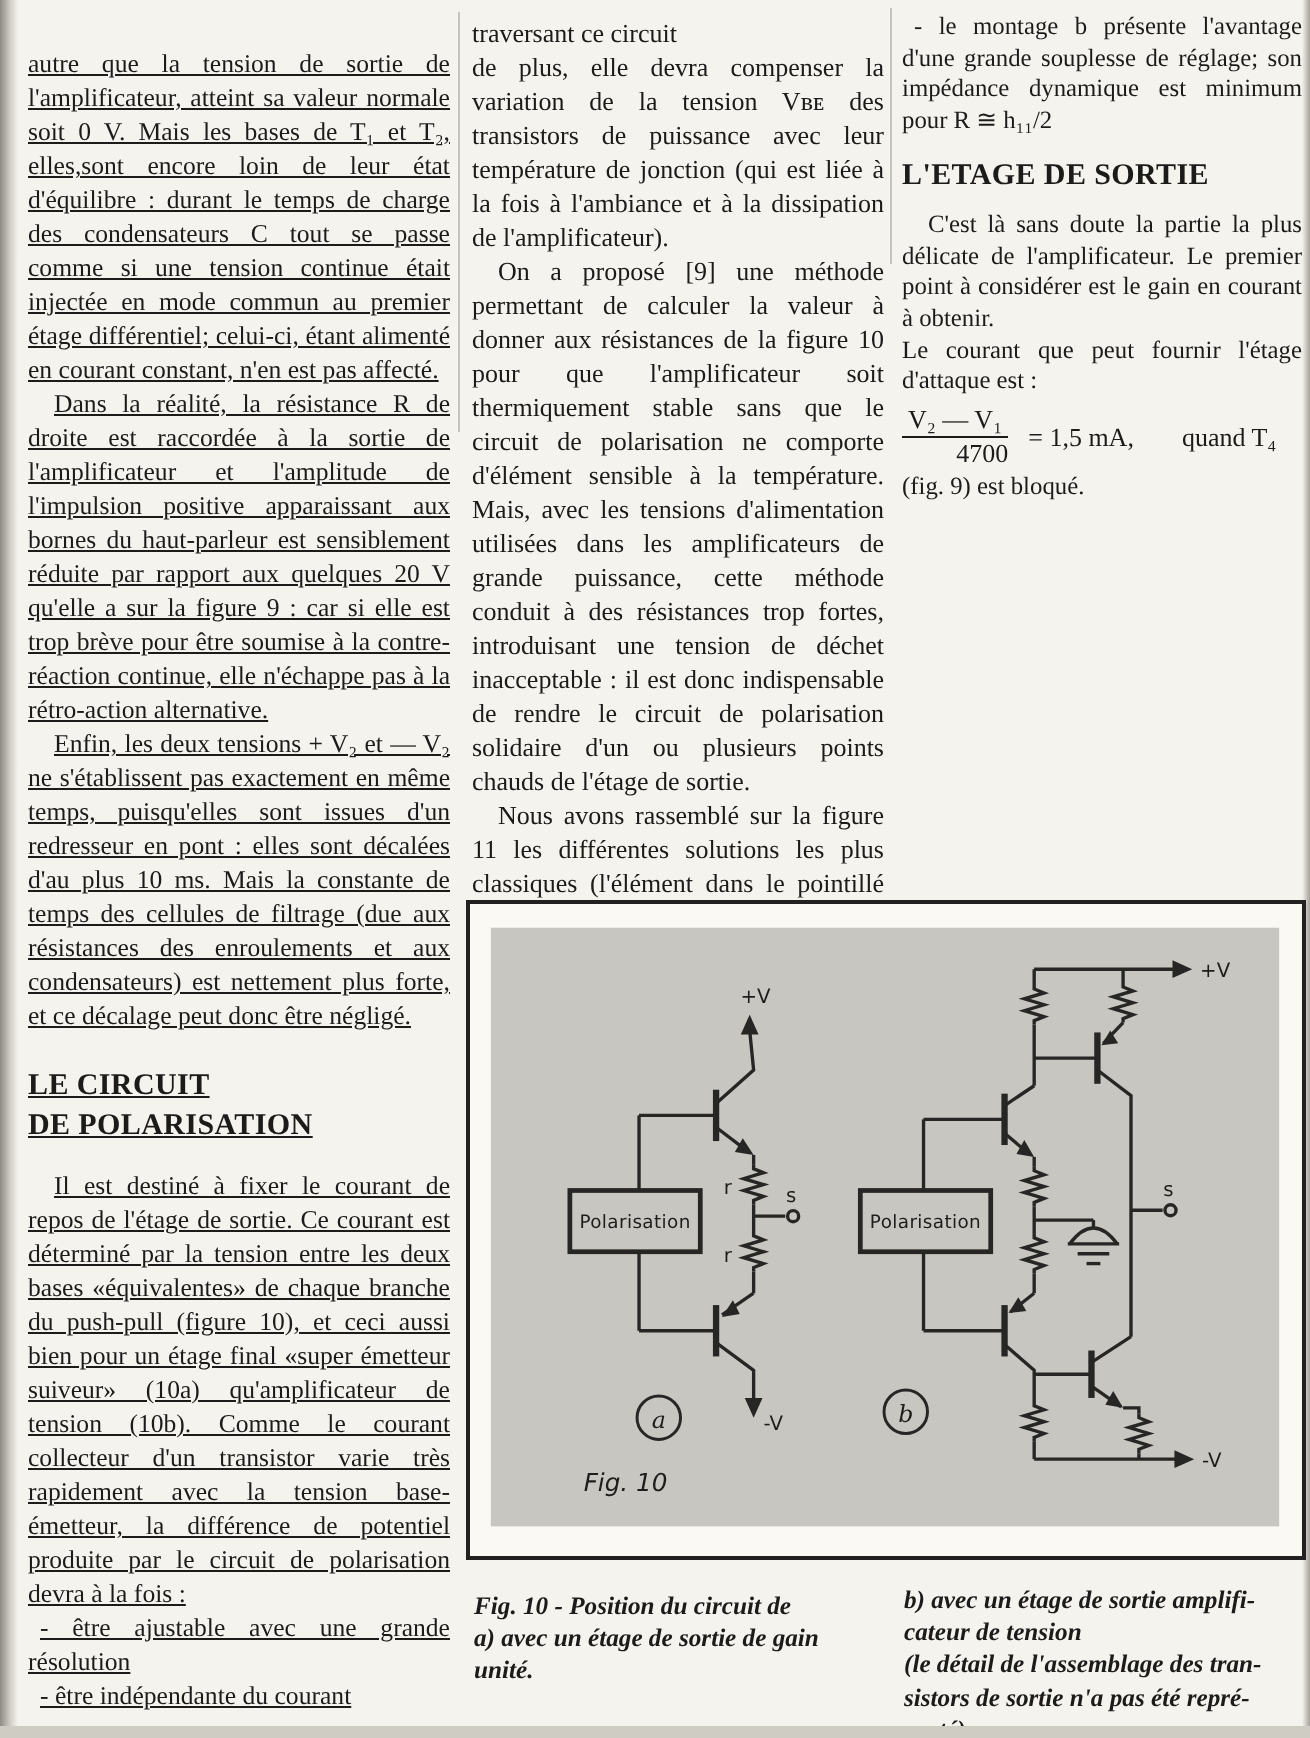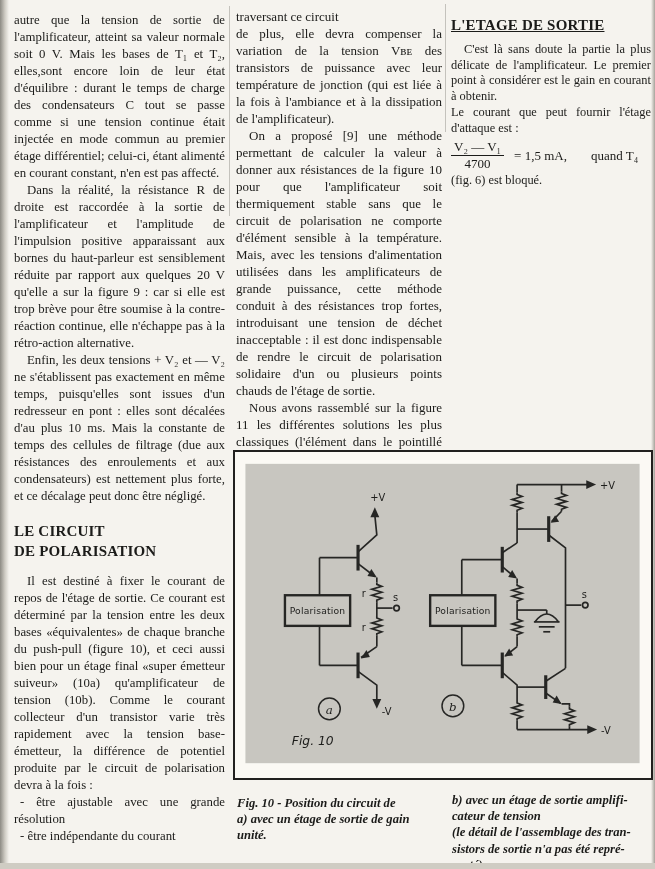--- a/index.html
+++ b/index.html
@@ -13,34 +13,34 @@
   .edge-left{position:absolute;left:0;top:0;width:9px;height:100%;
     background:linear-gradient(to right,#8d8b84,#cfccc4 55%,rgba(245,243,238,0));}
   .edge-right{position:absolute;right:0;top:0;width:4px;height:100%;
     background:linear-gradient(to left,#a5a29a,rgba(245,243,238,0));}
   .trim{position:absolute;left:0;right:0;top:863px;height:6px;background:#cfccc3;}
   .rule{position:absolute;width:1px;background:rgba(70,68,60,.28);}
   .rule-1{left:229px;top:6px;height:210px;}
   .rule-2{left:445px;top:4px;height:128px;}
 
   .col{position:absolute;text-align:justify;}
-  .col1{left:14px;top:12px;width:211px;font-size:12.8px;line-height:17px;}
+  .col1{left:14px;top:24px;width:211px;font-size:12.8px;line-height:17px;text-decoration:underline;}
   .col2{left:236px;top:8px;width:206px;font-size:13px;line-height:17px;}
   .col3{left:451px;top:6px;width:200px;font-size:12.4px;line-height:15.7px;}
   .jp{margin:0;}
   .ind{text-indent:13px;}
   .dash{text-indent:6px;}
   h2{margin:16px 0 12px 0;font-size:15px;line-height:20px;letter-spacing:.2px;}
   h2 .hl{display:block;}
-  .col3 h2{margin:9px 12px 7px 0;text-decoration:underline;}
+  .col3 h2{margin:9px 12px 7px 0;}
 
   .formula{display:flex;align-items:center;gap:10px;margin:4px 12px 2px 0;font-size:13px;}
   .frac{display:inline-block;text-align:center;line-height:14px;}
   .frac .num{display:block;border-bottom:1.4px solid #1b1b19;padding:0 3px 1px 3px;}
-  .frac .den{display:block;padding-top:1px;}
+  .frac .den{display:block;padding-top:1px;text-align:right;}
   .fq{margin-left:14px;}
 
   .figure{position:absolute;left:233px;top:450px;width:420px;height:330px;
     background:#fbf9f4;border:2px solid #22211f;box-sizing:border-box;}
   .figure svg{position:absolute;left:0;top:0;width:100%;height:100%;}
 
   .caption{position:absolute;font-style:italic;font-weight:700;font-size:12.6px;line-height:16.2px;}
   .caption span{display:block;}
   .caption-left{left:237px;top:795px;width:200px;}
   .caption-right{left:452px;top:792px;width:215px;}
@@ -75,34 +75,35 @@
   </div>
 
   <div class="col col2">
     <p class="jp">traversant ce circuit</p>
     <p class="jp">de plus, elle devra compenser la variation de la tension Vʙᴇ des transistors de puissance avec leur température de jonction (qui est liée à la fois à l'ambiance et à la dissipation de l'amplificateur).</p>
     <p class="jp ind">On a proposé [9] une méthode permettant de calculer la valeur à donner aux résistances de la figure 10 pour que l'amplificateur soit thermiquement stable sans que le circuit de polarisation ne comporte d'élément sensible à la température. Mais, avec les tensions d'alimentation utilisées dans les amplificateurs de grande puissance, cette méthode conduit à des résistances trop fortes, introduisant une tension de déchet inacceptable : il est donc indispensable de rendre le circuit de polarisation solidaire d'un ou plusieurs points chauds de l'étage de sortie.</p>
     <p class="jp ind">Nous avons rassemblé sur la figure 11 les différentes solutions les plus classiques (l'élément dans le pointillé est le capteur) :</p>
   </div>
 
   <div class="col col3">
+    <p class="jp dash">- le montage b présente l'avantage d'une grande souplesse de réglage; son impédance dynamique est minimum pour R ≅ h₁₁/2</p>
     <h2>
       <span class="hl">L'ETAGE DE SORTIE</span>
     </h2>
     <p class="jp ind">C'est là sans doute la partie la plus délicate de l'amplificateur. Le premier point à considérer est le gain en courant à obtenir.</p>
     <p class="jp">Le courant que peut fournir l'étage d'attaque est :</p>
     <div class="formula">
       <span class="frac">
         <span class="num">V₂ — V₁</span>
         <span class="den">4700</span>
       </span>
       <span class="feq">= 1,5 mA,</span>
       <span class="fq">quand T₄</span>
     </div>
-    <p class="jp">(fig. 6) est bloqué.</p>
+    <p class="jp">(fig. 9) est bloqué.</p>
   </div>
 
   <div class="figure">
     <svg viewBox="0 0 420 330">
       <rect x="10" y="12" width="399" height="303" fill="#c8c6c0"></rect>
 
       <g stroke="#262624" stroke-width="1.7" fill="none">
 
         <path d="M124,101 L143,84 L141,64"></path>
         <polygon points="141,56 136.5,66 145.5,66" fill="#262624" stroke="none"></polygon>

